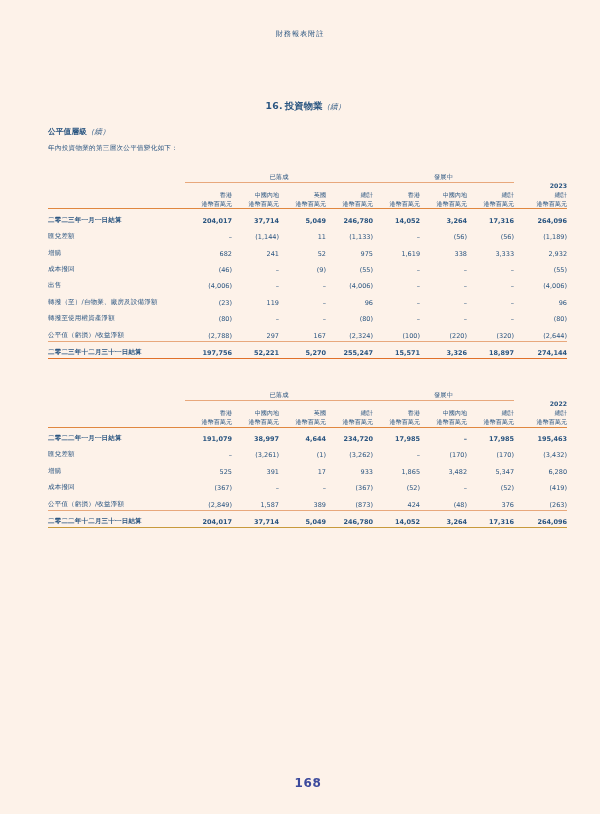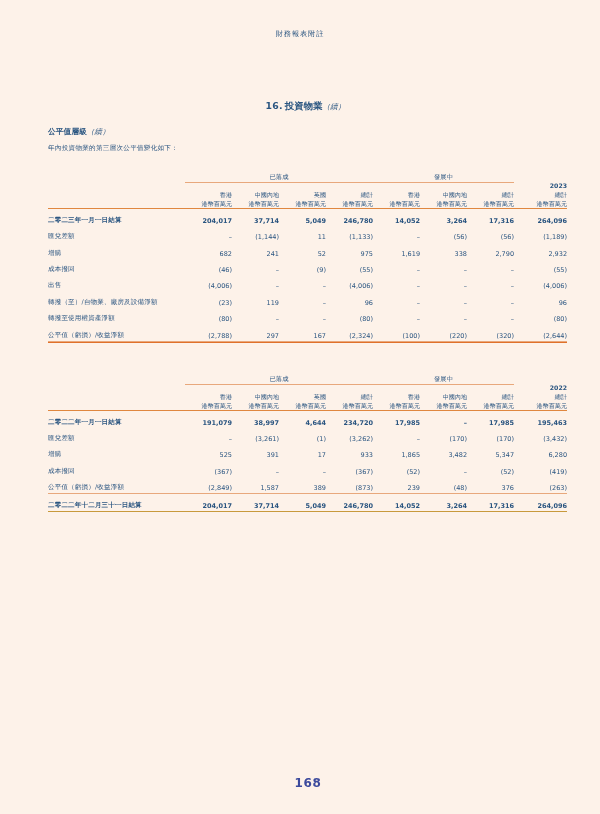--- a/index.html
+++ b/index.html
@@ -238,21 +238,21 @@
             <td>(1,189)</td>
           </tr>
           <tr class="data">
             <td class="lbl">增購</td>
             <td>682</td>
             <td>241</td>
             <td>52</td>
             <td>975</td>
             <td>1,619</td>
             <td>338</td>
-            <td>2,790</td>
+            <td>3,333</td>
             <td>2,932</td>
           </tr>
           <tr class="data">
             <td class="lbl">成本撥回</td>
             <td>(46)</td>
             <td>–</td>
             <td>(9)</td>
             <td>(55)</td>
             <td>–</td>
             <td>–</td>
@@ -298,20 +298,31 @@
             <td>297</td>
             <td>167</td>
             <td>(2,324)</td>
             <td>(100)</td>
             <td>(220)</td>
             <td>(320)</td>
             <td>(2,644)</td>
           </tr>
           <tr class="rule-sum">
             <td colspan="9"></td>
+          </tr>
+          <tr class="data total">
+            <td class="lbl">二零二三年十二月三十一日結算</td>
+            <td>197,756</td>
+            <td>52,221</td>
+            <td>5,270</td>
+            <td>255,247</td>
+            <td>15,571</td>
+            <td>3,326</td>
+            <td>18,897</td>
+            <td>274,144</td>
           </tr>
           <tr class="rule-end-orange">
             <td colspan="9"></td>
           </tr>
         </tbody>
     </table>
 
     <div class="spacer-block"></div>
 
     <table class="fin" id="table-2022">
@@ -392,21 +403,21 @@
             <td>–</td>
             <td>(52)</td>
             <td>(419)</td>
           </tr>
           <tr class="data">
             <td class="lbl">公平值（虧損）/收益淨額</td>
             <td>(2,849)</td>
             <td>1,587</td>
             <td>389</td>
             <td>(873)</td>
-            <td>239</td>
+            <td>424</td>
             <td>(48)</td>
             <td>376</td>
             <td>(263)</td>
           </tr>
           <tr class="rule-sum">
             <td colspan="9"></td>
           </tr>
           <tr class="data total">
             <td class="lbl">二零二二年十二月三十一日結算</td>
             <td>204,017</td>

